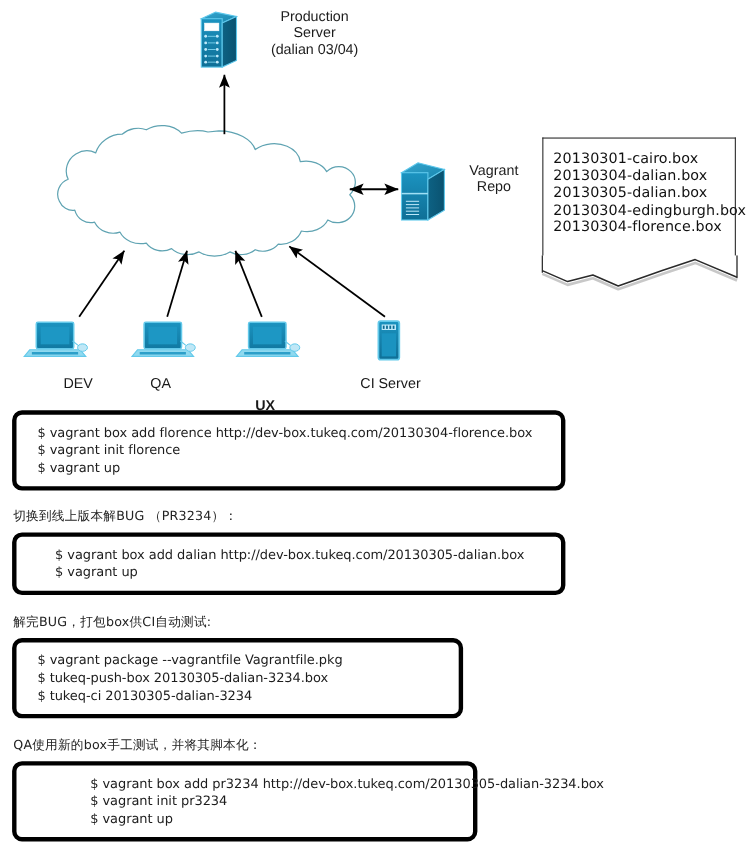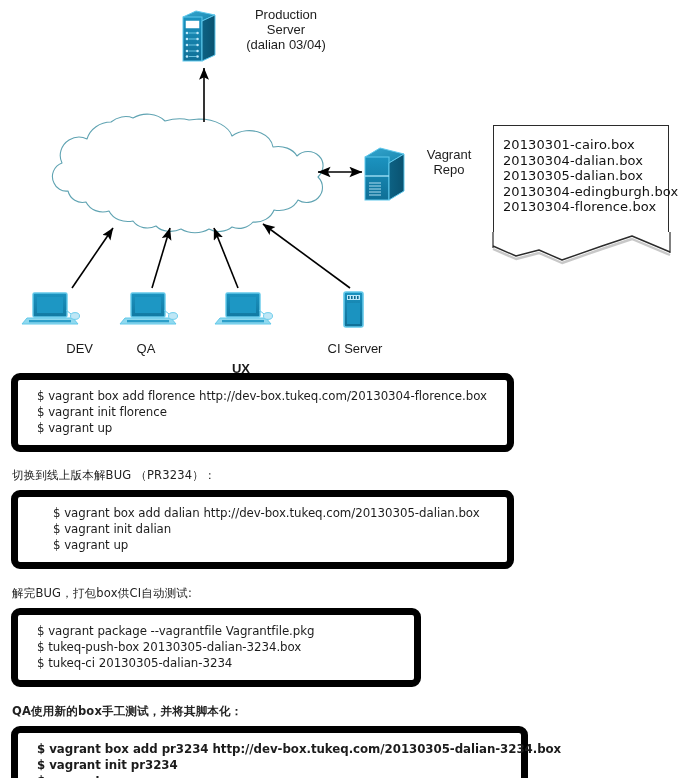--- a/index.html
+++ b/index.html
@@ -45,21 +45,21 @@
     left: 414px; top: 147px;
     width: 70px;
     text-align: center;
   }
   .dev-label {
     font-size: 13px;
     text-align: center;
     position: absolute;
     width: 90px;
   }
-  .label-dev { left: 3px; top: 341px; text-align: right; }
+  .label-dev { left: 26px; top: 341px; }
   .label-qa  { left: 101px; top: 341px; }
   .label-ux  { left: 196px; top: 361px; font-weight: bold; }
   .label-ci  { left: 310px; top: 341px; }
 
   
   #note {
     position: absolute;
     left: 493px; top: 125px;
     width: 176px; height: 115px;
     background: #ffffff;
@@ -91,44 +91,44 @@
   .step-caption {
     font-size: 11.5px;
     color: #222;
     padding: 0 0 0 12px;
     line-height: 14px;
     font-family: "DejaVu Sans", "Liberation Sans", sans-serif;
     letter-spacing: 0.2px;
   }
   .code-block {
     margin: 8px 0 0 11px;
-    border: 7px solid #000000;
+    border: 4px solid #000000;
     border-radius: 9px;
     background: #fff;
     padding: 8px 0 9px 0;
     box-shadow: 0 0 0 0 transparent;
   }
   .code-block .line {
     font-size: 11.8px;
     line-height: 16px;
     color: #1c1c1c;
     padding-left: 19px;
     white-space: pre;
     font-family: "DejaVu Sans", "Liberation Sans", sans-serif;
     letter-spacing: -0.05px;
   }
   .step-1 .code-block { width: 503px; }
   .step-2 .code-block { width: 503px; padding-left: 16px; }
   .step-3 .code-block { width: 410px; }
-  .step-4 .code-block { width: 517px; }
+  .step-4 .code-block { width: 423px; padding-left: 48px; }
 
   .step-1 { margin-top: 6px; }
   .step-2 { margin-top: 16px; }
   .step-3 { margin-top: 17px; }
-  .step-4 { margin-top: 17px; font-weight: bold; }
+  .step-4 { margin-top: 17px; }
 </style>
 </head>
 <body>
 
 <div id="diagram">
 
   <svg id="diagram-svg" viewBox="0 0 684 365">
     <defs>
       <linearGradient id="gradFront" x1="0" y1="0" x2="0" y2="1">
         <stop offset="0%" stop-color="#1b93c0"></stop>
@@ -314,21 +314,20 @@
       <div class="line">$ vagrant box add florence http://dev-box.tukeq.com/20130304-florence.box</div>
       <div class="line">$ vagrant init florence</div>
       <div class="line">$ vagrant up</div>
     </div>
   </div>
 
   <div class="step step-2">
     <div class="step-caption">切换到线上版本解BUG （PR3234）：</div>
     <div class="code-block">
       <div class="line">$ vagrant box add dalian http://dev-box.tukeq.com/20130305-dalian.box</div>
-      <div class="line">$ vagrant init dalian</div>
       <div class="line">$ vagrant up</div>
     </div>
   </div>
 
   <div class="step step-3">
     <div class="step-caption">解完BUG，打包box供CI自动测试:</div>
     <div class="code-block">
       <div class="line">$ vagrant package --vagrantfile Vagrantfile.pkg</div>
       <div class="line">$ tukeq-push-box 20130305-dalian-3234.box</div>
       <div class="line">$ tukeq-ci 20130305-dalian-3234</div>

